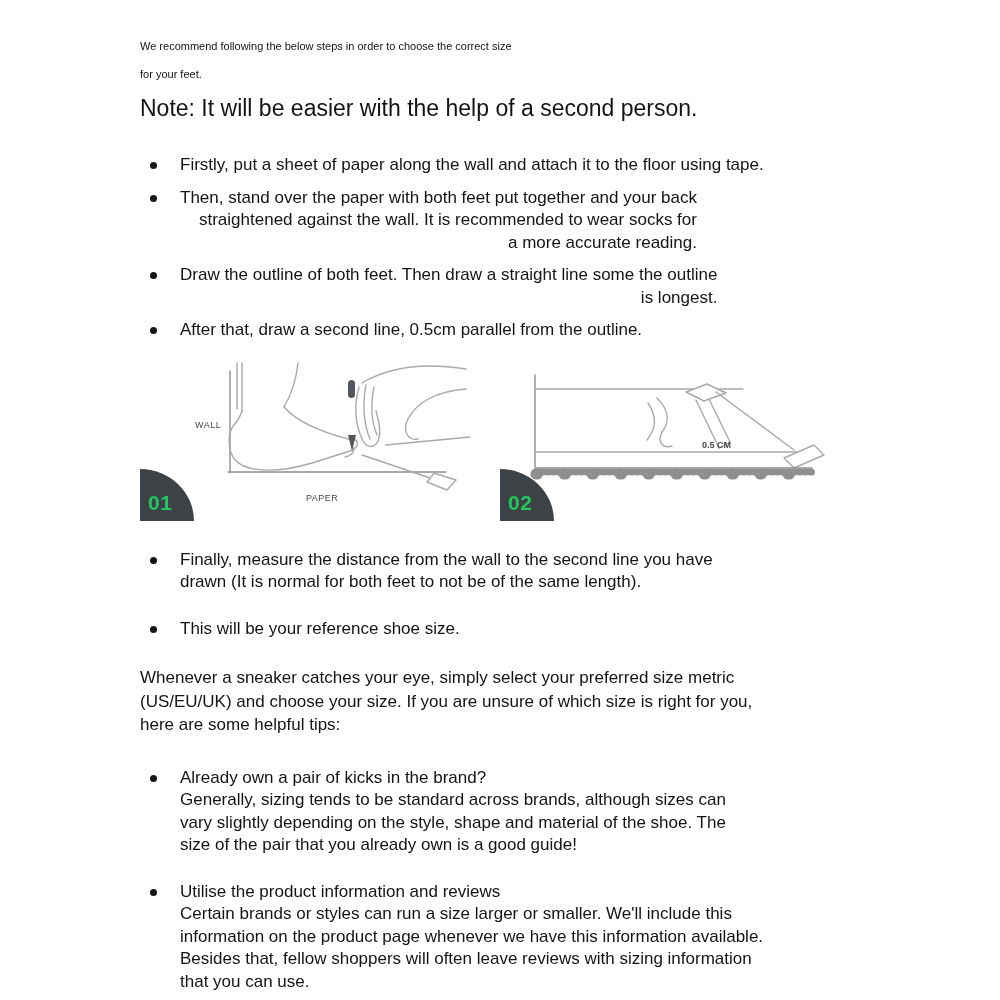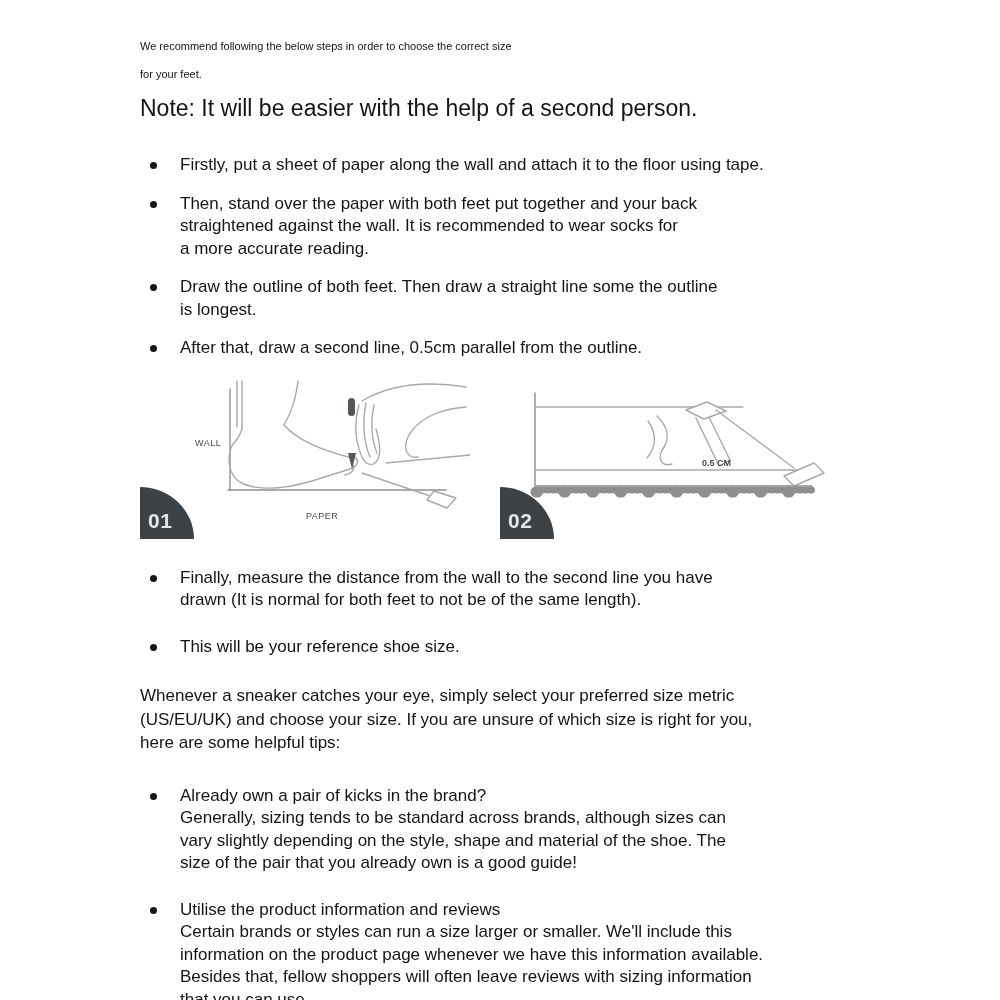--- a/index.html
+++ b/index.html
@@ -17,21 +17,21 @@
   .pre { white-space:pre-line; }
 
   .intro {
     font-size:11px; line-height:28px; margin-bottom:8px;
   }
   .note {
     font-size:23px; line-height:24px; margin-bottom:34px;
   }
 
   .bullets { list-style:none; display:flex; flex-direction:column; padding-left:10px; }
-  .bullets.steps   { gap:16px; margin-bottom:19px; }
+  .bullets.steps   { gap:10px; margin-bottom:19px;text-align:right; }
   .bullets.results { gap:24px;  margin-bottom:26px; }
   .bullets.tips    { gap:24px; }
   .bullet { display:flex; }
   .dot {
     width:7px; height:7px; border-radius:50%;
     background:#151515; margin-top:8px; flex:none;
   }
   .bullet-text {
     margin-left:23px; font-size:17px; line-height:22.5px;
   }
@@ -41,21 +41,21 @@
   }
   .figure { position:relative; height:160px; }
   .figure.one { width:330px; }
   .figure.two { width:355px; }
   .figure svg { position:absolute; left:0; top:0; }
   .fig-badge {
     position:absolute; left:0; bottom:0;
     width:54px; height:52px;
     background:#3d4247;
     border-top-right-radius:100% 100%;
-    color:#e5e5e5; font-weight:bold; font-size:21px; letter-spacing:.5px;
+    color:#22c55e; font-weight:bold; font-size:21px; letter-spacing:.5px;
     display:flex; align-items:flex-end;
     padding:0 0 6px 8px;
   }
 
   .sizing-intro {
     font-size:17px; line-height:23.5px; margin-bottom:30px;
   }
   .tip-heading { }
   .tip-body { }
 

